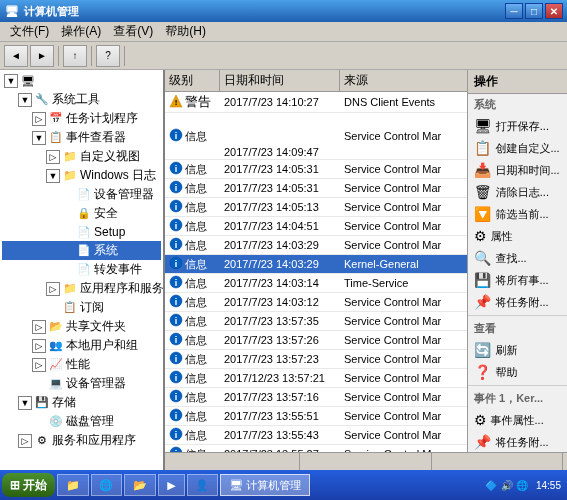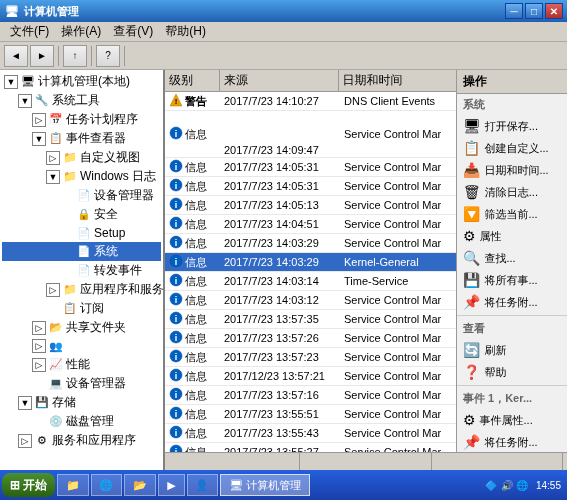--- a/index.html
+++ b/index.html
@@ -37,21 +37,21 @@
     .log-panel { flex: 1; background: white; overflow: hidden; display: flex; flex-direction: column; }
     .log-header { display: flex; background: #d4d0c8; border-bottom: 1px solid #999; }
     .log-col-header { padding: 2px 4px; border-right: 1px solid #999; font-size: 12px; cursor: pointer; white-space: nowrap; overflow: hidden; }
     .log-col-header:last-child { border-right: none; flex: 1; }
     .log-rows { overflow-y: auto; flex: 1; }
     .log-row { display: flex; align-items: center; border-bottom: 1px solid #e8e8e8; cursor: pointer; }
     .log-row.selected { background: #316ac5; color: white; }
     .log-cell { padding: 1px 4px; overflow: hidden; white-space: nowrap; font-size: 11px; }
 
     
-    .action-panel { width: 111px; background: #f0f0f0; border-left: 1px solid #999; overflow-y: auto; padding: 0; }
+    .action-panel { width: 100px; background: #f0f0f0; border-left: 1px solid #999; overflow-y: auto; padding: 0; }
     .action-header { background: #d4d0c8; padding: 3px 6px; font-weight: bold; font-size: 12px; border-bottom: 1px solid #999; }
     .action-item { display: flex; align-items: center; padding: 3px 6px; cursor: pointer; font-size: 11px; gap: 4px; }
     .action-sep { height: 1px; background: #ccc; margin: 2px 0; }
     .action-icon { font-size: 14px; flex-shrink: 0; }
     .action-sub-header { padding: 3px 6px; font-size: 11px; color: #666; font-weight: bold; }
 
     
     .status-bar { height: 24px; background: #d4d0c8; border-top: 1px solid #999; display: flex; align-items: center; padding: 0 4px; font-size: 11px; }
     .status-item { padding: 0 4px; border-right: 1px solid #999; height: 100%; display: flex; align-items: center; }
 
@@ -94,21 +94,20 @@
   <div class="toolbar-btn">?</div>
   <div class="toolbar-sep"></div>
 </div>
 
 <div class="main-area">
 
   <div class="tree-panel">
     <div class="tree-item" style="padding-left:2px;">
       <span class="tree-expand">▼</span>
       <span class="tree-icon">🖥</span>
-      <span class="tree-label">计算机管理(本地)</span>
     </div>
     <div class="tree-item" style="padding-left:16px;">
       <span class="tree-expand">▼</span>
       <span class="tree-icon">🔧</span>
       <span class="tree-label">系统工具</span>
     </div>
     <div class="tree-item" style="padding-left:30px;">
       <span class="tree-expand">▷</span>
       <span class="tree-icon">📅</span>
       <span class="tree-label">任务计划程序</span>
@@ -164,20 +163,21 @@
       <span class="tree-label">订阅</span>
     </div>
     <div class="tree-item" style="padding-left:30px;">
       <span class="tree-expand">▷</span>
       <span class="tree-icon">📂</span>
       <span class="tree-label">共享文件夹</span>
     </div>
     <div class="tree-item" style="padding-left:30px;">
       <span class="tree-expand">▷</span>
       <span class="tree-icon">👥</span>
+      <span class="tree-label">本地用户和组</span>
     </div>
     <div class="tree-item" style="padding-left:30px;">
       <span class="tree-expand">▷</span>
       <span class="tree-icon">📈</span>
       <span class="tree-label">性能</span>
     </div>
     <div class="tree-item" style="padding-left:30px;">
       <span class="tree-expand" style="visibility:hidden;">▷</span>
       <span class="tree-icon">💻</span>
       <span class="tree-label">设备管理器</span>
@@ -198,32 +198,32 @@
       <span class="tree-label">服务和应用程序</span>
     </div>
   </div>
 
   <div class="right-area">
     <div class="content-row">
 
       <div class="log-panel">
         <div class="log-header">
           <div class="log-col-header" style="width:55px;">级别</div>
+          <div class="log-col-header" style="width:120px;">日期和时间</div>
           <div class="log-col-header" style="flex:1;">来源</div>
-          <div class="log-col-header" style="width:120px;">日期和时间</div>
         </div>
         <div class="log-rows" id="log-rows-container">
 
         <div class="log-row">
               <span class="log-cell" style="width: 55px; display: flex; align-items: center; gap: 2px;">
                 <span><svg width="14" height="14" viewBox="0 0 14 14">
                     <polygon points="7,1 13,13 1,13" fill="#e8a000" stroke="#c07000" stroke-width="0.5"></polygon>
                     <text x="7" y="11" text-anchor="middle" font-size="8" font-weight="bold" fill="black">!</text>
                   </svg></span>
-                <span style="font-size: 11px; font-weight: bold;">警告</span>
+                <span style="font-size: 13px;">警告</span>
               </span>
               <span class="log-cell" style="width: 120px;">2017/7/23 14:10:27</span>
               <span class="log-cell" style="flex: 1 1 0%;">DNS Client Events</span>
             </div>
             <div class="log-row">
               <span class="log-cell" style="width: 55px; display: flex; align-items: center; gap: 2px;">
                 <span><svg width="14" height="14" viewBox="0 0 14 14">
                     <circle cx="7" cy="7" r="6" fill="#0060c0" stroke="#0040a0" stroke-width="0.5"></circle>
                     <text x="7" y="11" text-anchor="middle" font-size="9" font-weight="bold" fill="white">i</text>
                   </svg></span>

